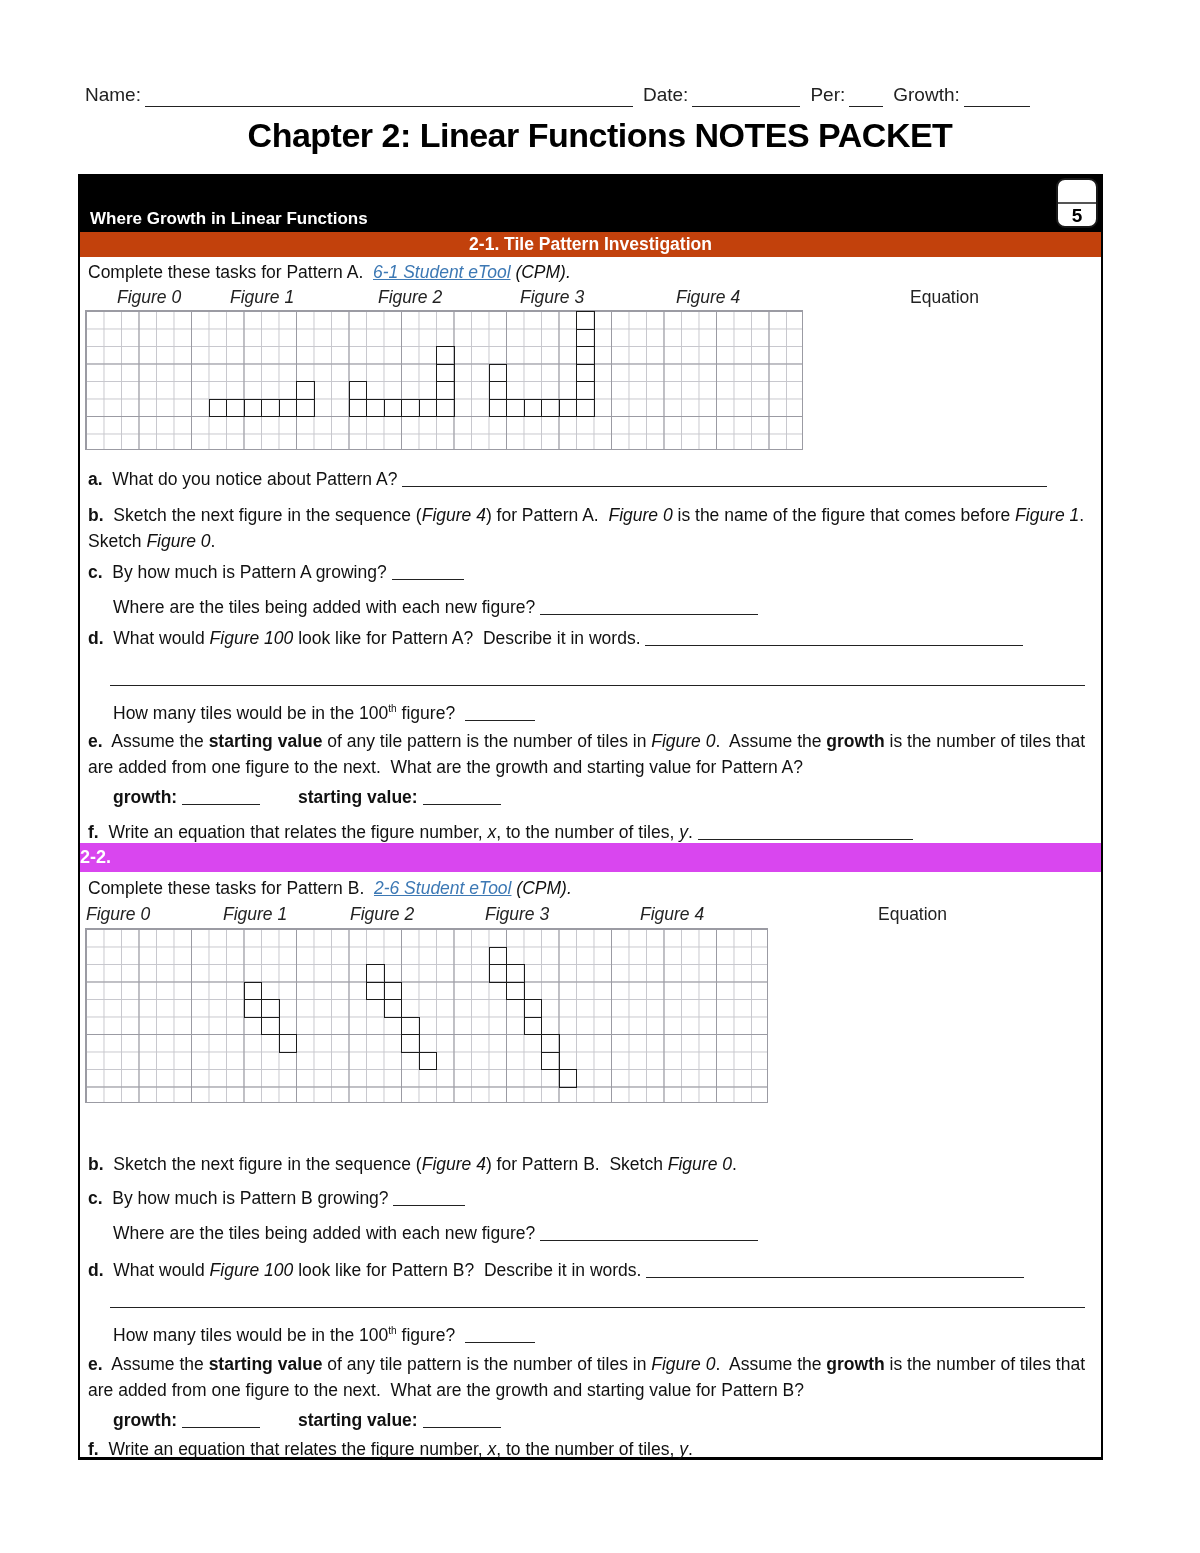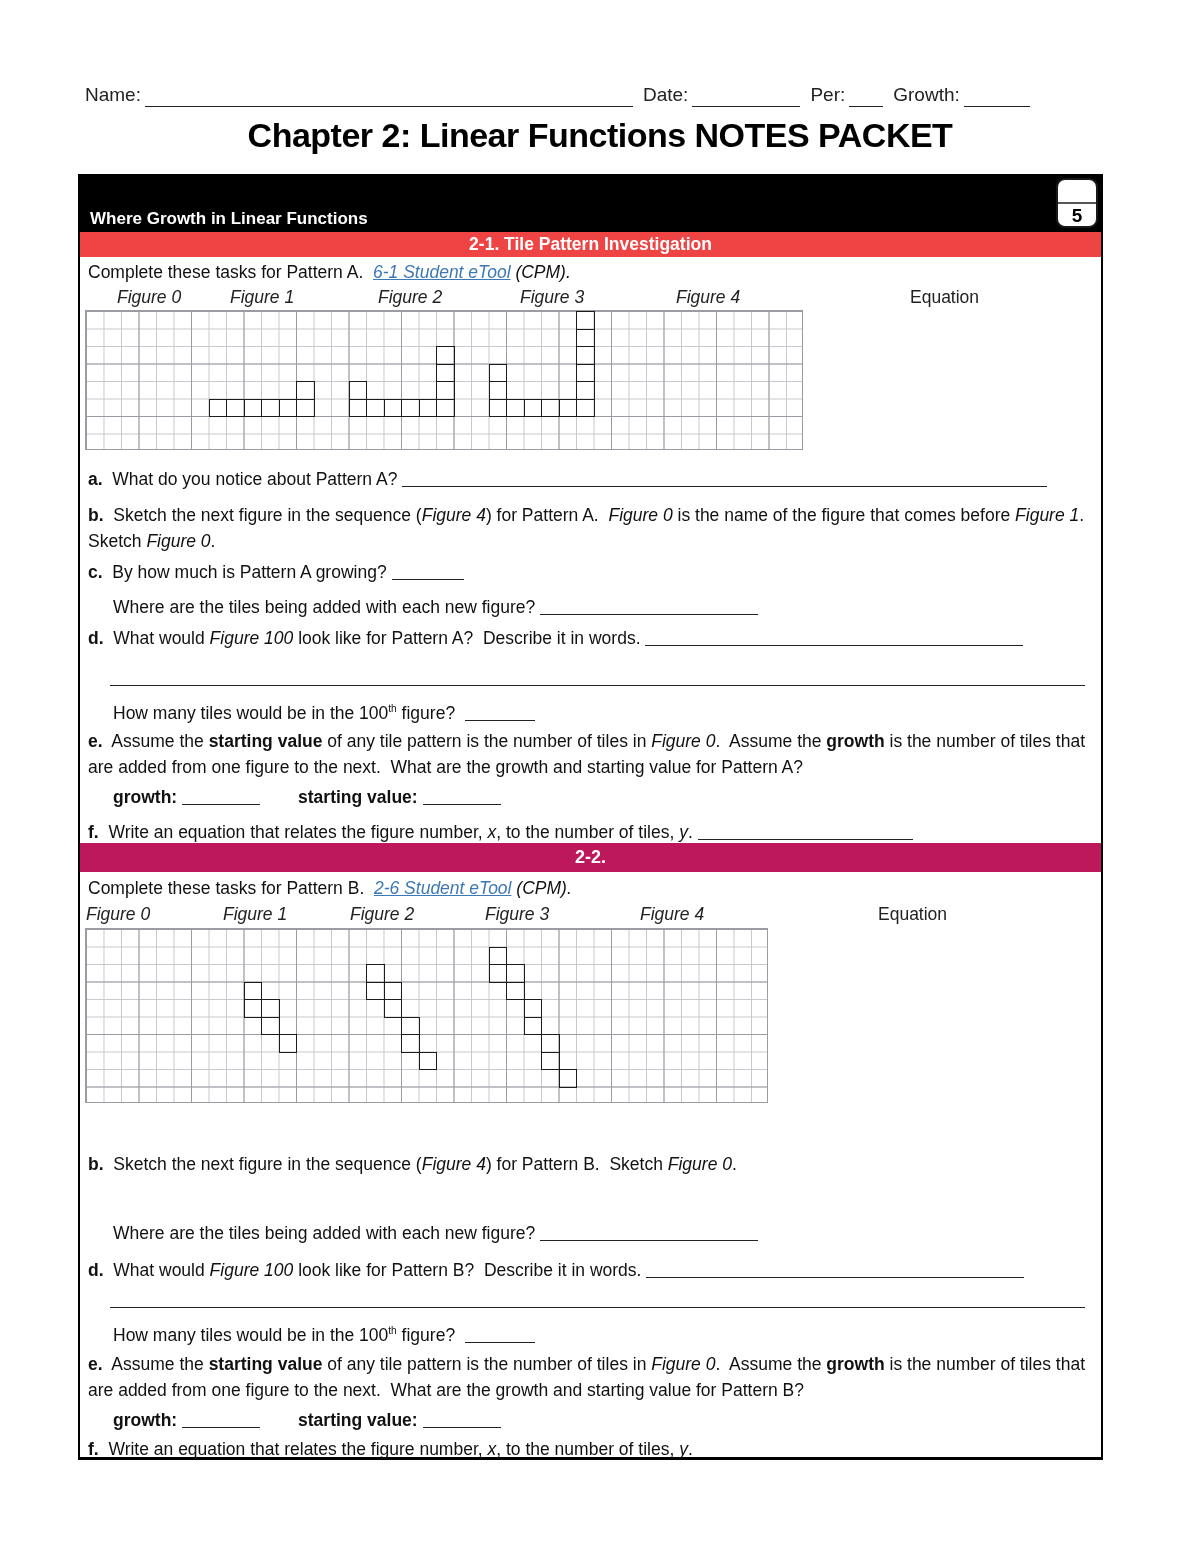--- a/index.html
+++ b/index.html
@@ -15,24 +15,24 @@
   
   .main-box{position:absolute;left:78px;top:174px;width:1025px;height:1286px;box-sizing:border-box;
             border:2px solid #000;border-bottom-width:3px;pointer-events:none;}
   .bar1{position:absolute;left:80px;top:176px;width:1021px;height:56px;background:#000;color:#fff;padding:0;}
   .bar1 .t1{position:absolute;left:10px;top:2px;font-size:27px;font-weight:bold;}
   .bar1 .t2{position:absolute;left:10px;top:33px;font-size:17px;font-weight:bold;}
   .scorebox{position:absolute;left:1056px;top:178px;width:42px;height:50px;background:#fff;
             border:2px solid #1a1a1a;border-radius:9px;box-sizing:border-box;overflow:hidden;}
   .scorebox .half-top{height:22px;border-bottom:2px solid #555;}
   .scorebox .half-bot{height:24px;text-align:center;font-size:19px;font-weight:bold;line-height:24px;color:#000;}
-  .bar2{position:absolute;left:80px;top:232px;width:1021px;height:25px;background:#ef4444;color:#fff;
+  .bar2{position:absolute;left:80px;top:232px;width:1021px;height:25px;background:#c2410c;color:#fff;
         text-align:center;font-size:17.5px;font-weight:bold;line-height:25px;}
-  .bar22{position:absolute;left:80px;top:843px;width:1021px;height:29px;background:#be185d;color:#fff;
-        text-align:center;font-size:18px;font-weight:bold;line-height:29px;}
+  .bar22{position:absolute;left:80px;top:843px;width:1021px;height:29px;background:#d946ef;color:#fff;
+        text-align:left;font-size:18px;font-weight:bold;line-height:29px;}
   .q{position:absolute;font-size:17.5px;line-height:26px;color:#111;}
   .figlabel{position:absolute;font-size:17.5px;font-style:italic;color:#222;white-space:nowrap;}
   .figlabel.upright{font-style:normal;}
   .link{color:#3c78b4;font-style:italic;text-decoration:underline;cursor:pointer;}
   
   .grid{position:absolute;box-sizing:border-box;border:1px solid #9b9ba3;
     background-image:
       linear-gradient(to right,#9b9ba3 1px,transparent 1px),
       linear-gradient(to bottom,#9b9ba3 1px,transparent 1px),
       linear-gradient(to right,#c7c7cd 1px,transparent 1px),
@@ -151,20 +151,21 @@
       <div class="tile" style="left: 420px; top: 35px; width: 18.5px; height: 18.5px;"></div>
       <div class="tile" style="left: 420px; top: 52.5px; width: 18.5px; height: 18.5px;"></div>
       <div class="tile" style="left: 437.5px; top: 70px; width: 18.5px; height: 18.5px;"></div>
       <div class="tile" style="left: 437.5px; top: 87.5px; width: 18.5px; height: 18.5px;"></div>
       <div class="tile" style="left: 455px; top: 105px; width: 18.5px; height: 18.5px;"></div>
       <div class="tile" style="left: 455px; top: 122.5px; width: 18.5px; height: 18.5px;"></div>
       <div class="tile" style="left: 472.5px; top: 140px; width: 18.5px; height: 18.5px;"></div>
     </div>
 
   <div class="q" style="left:88px;top:1151px;width:1005px"><span style="font-weight: bold;">b.</span><span>&nbsp; Sketch the next figure in the sequence (</span><span style="font-style: italic;">Figure 4</span><span>) for Pattern B.&nbsp; Sketch </span><span style="font-style: italic;">Figure 0</span><span>.</span></div>
+  <div class="q" style="left:88px;top:1185px;width:1005px"><span style="font-weight: bold;">c.</span><span>&nbsp; By how much is Pattern B growing? </span><span class="blank" style="width: 72px;"></span></div>
   <div class="q" style="left:113px;top:1220px"><span>Where are the tiles being added with each new figure? </span><span class="blank" style="width: 218px;"></span></div>
   <div class="q" style="left:88px;top:1257px;width:1005px"><span style="font-weight: bold;">d.</span><span>&nbsp; What would </span><span style="font-style: italic;">Figure 100</span><span> look like for Pattern B?&nbsp; Describe it in words. </span><span class="blank" style="width: 378px;"></span></div>
   <div class="q" style="left:110px;top:1287px"><span class="blank" style="width: 975px;"></span></div>
   <div class="q" style="left:113px;top:1318px"><span>How many tiles would be in the 100</span><span style="vertical-align: super; font-size: 0.58em;">th</span><span> figure?&nbsp; </span><span class="blank" style="width: 70px;"></span></div>
   <div class="q" style="left:88px;top:1351px;width:1005px"><span style="font-weight: bold;">e.</span><span>&nbsp; Assume the </span><span style="font-weight: bold;">starting value</span><span> of any tile pattern is the number of tiles in </span><span style="font-style: italic;">Figure 0</span><span>.&nbsp; Assume the </span><span style="font-weight: bold;">growth</span><span> is the number of tiles that are added from one figure to the next.&nbsp; What are the growth and starting value for Pattern B?</span></div>
   <div class="q" style="left:113px;top:1407px"><span style="font-weight: bold;">growth:</span><span> </span><span class="blank" style="width: 78px;"></span><span style="display: inline-block; width: 38px;"></span><span style="font-weight: bold;">starting value:</span><span> </span><span class="blank" style="width: 78px;"></span></div>
   <div class="q" style="left:88px;top:1436px;width:1005px"><span style="font-weight: bold;">f.</span><span>&nbsp; Write an equation that relates the figure number, </span><span style="font-style: italic;">x</span><span>, to the number of tiles, </span><span style="font-style: italic;">y</span><span>.</span></div>
 
 </div>
 

